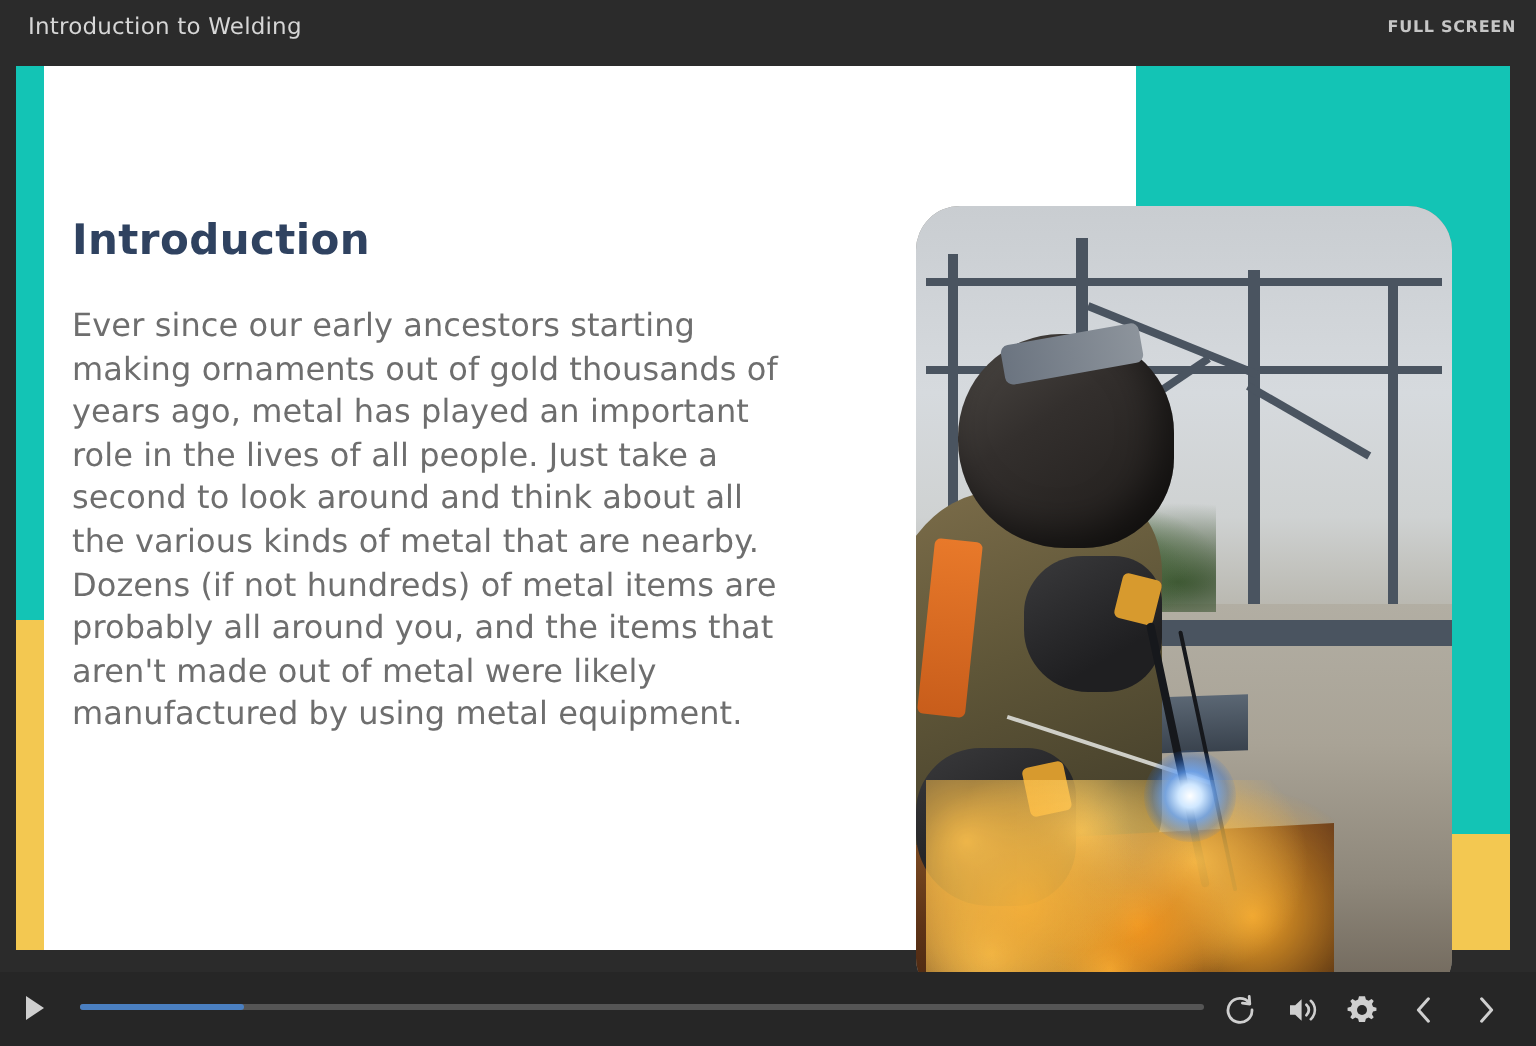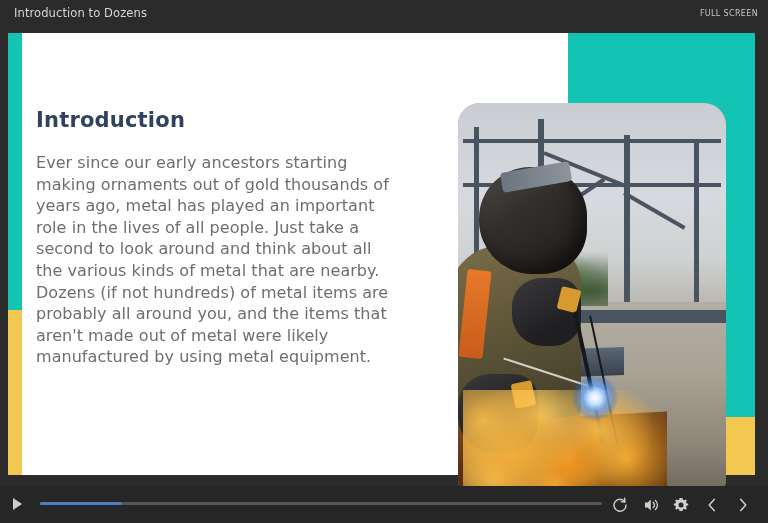--- a/index.html
+++ b/index.html
@@ -37,20 +37,21 @@
   #fullscreen-button {
     position: absolute;
     right: 10px; top: 0;
     height: 27px;
     line-height: 27px;
     font-size: 8px;
     color: #c6c6c6;
     letter-spacing: 0.35px;
     white-space: nowrap;
     cursor: pointer;
+    font-weight: bold;
   }
 
   
   #stage {
     position: absolute;
     left: 0; top: 27px;
     width: 768px;
     height: 459px;
     background: #2b2b2b;
     overflow: hidden;
@@ -289,21 +290,21 @@
   #settings-icon { left: 671px; }
   #prev-icon     { left: 702px; }
   #next-icon     { left: 733px; }
 </style>
 </head>
 <body>
 
 <div id="screen">
 
   <div id="topbar">
-    <div id="course-title">Introduction to Dozens</div>
+    <div id="course-title">Introduction to Welding</div>
     <div id="fullscreen-button">FULL SCREEN</div>
   </div>
 
   <div id="stage">
 
     <div class="accent-left-teal"></div>
     <div class="accent-left-yellow"></div>
     <div class="accent-right-teal"></div>
     <div class="accent-right-yellow"></div>
 

